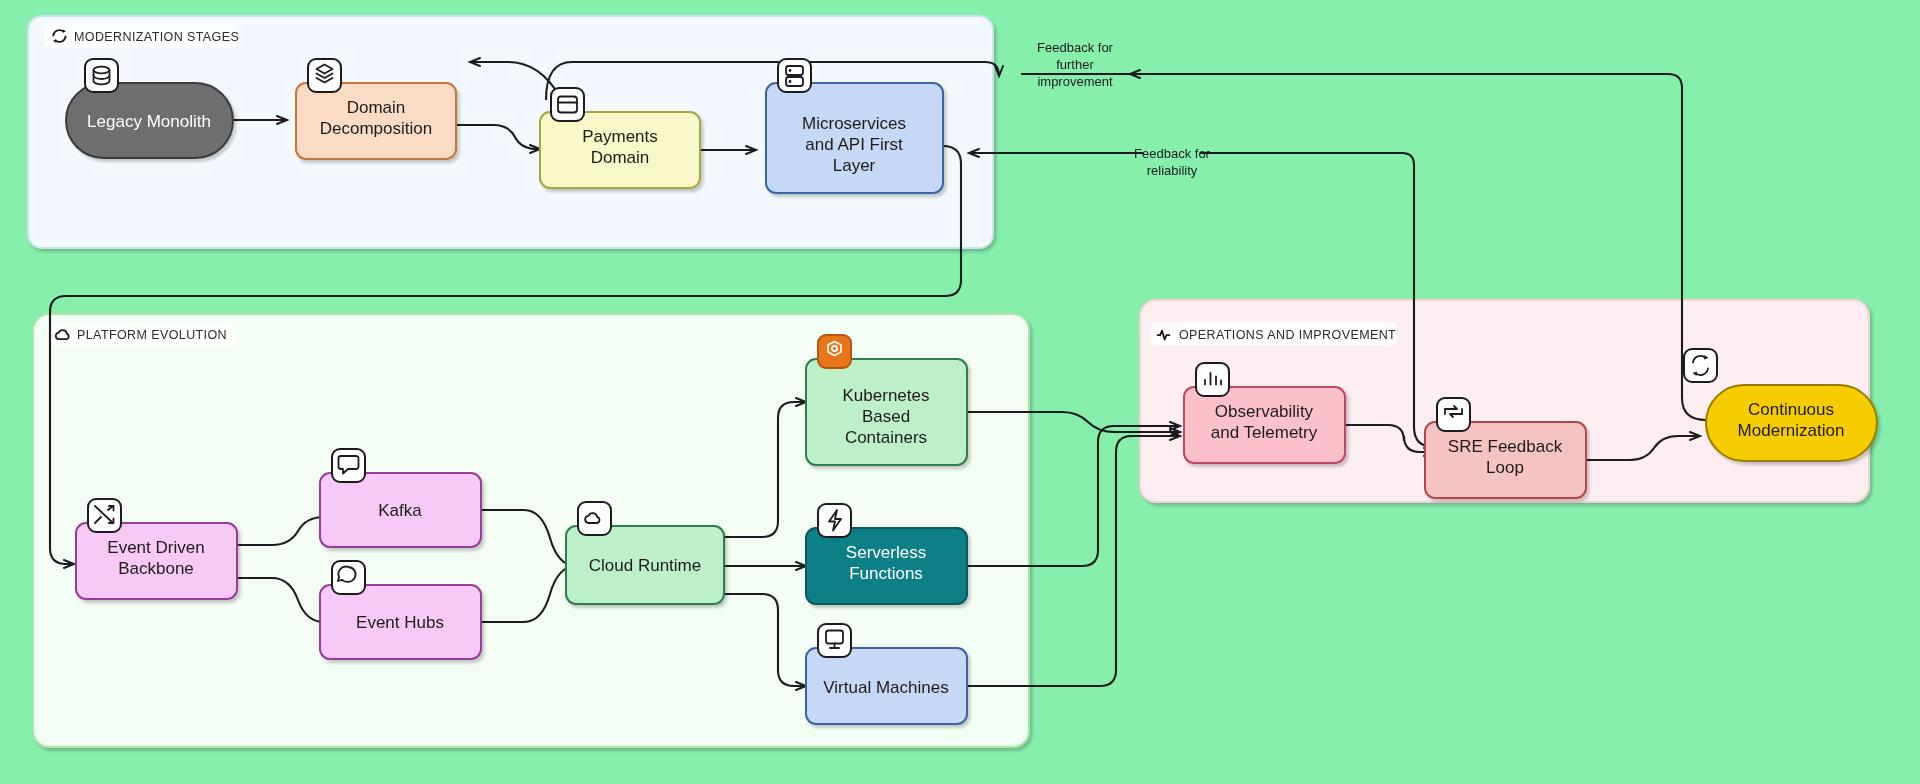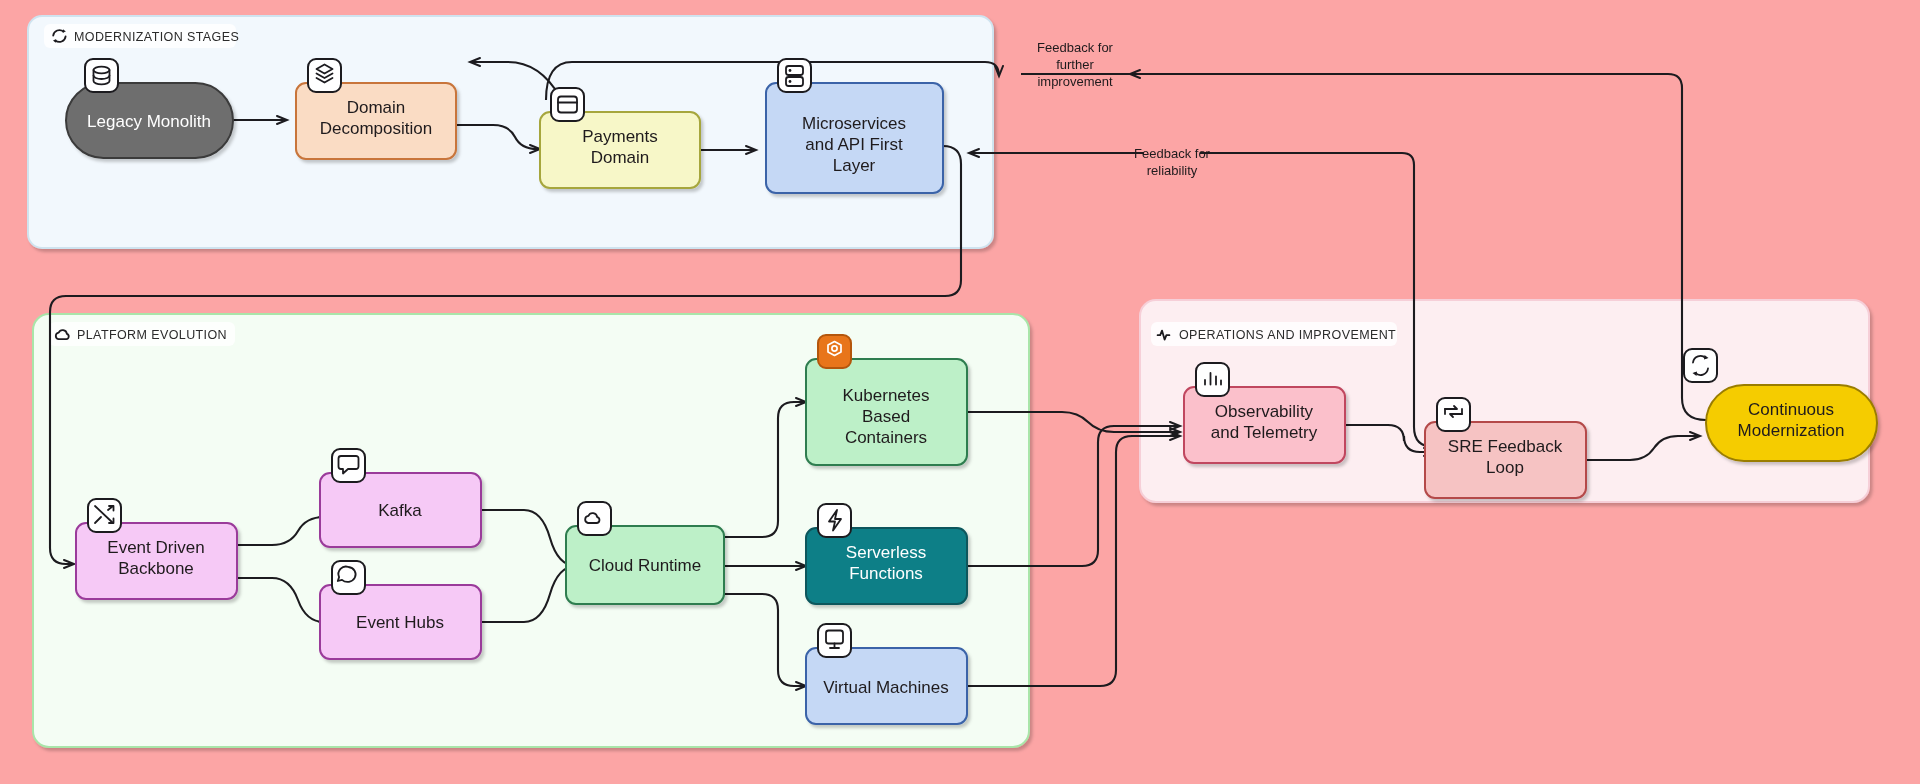--- a/index.html
+++ b/index.html
@@ -1,17 +1,17 @@
 <!DOCTYPE html>
 <html><head>
 <meta charset="utf-8">
 <style>
   html,body{margin:0;padding:0;background:#ffffff;}
   body{font-family:"Liberation Sans","DejaVu Sans",sans-serif;}
-  #stage{position:relative;width:1920px;height:784px;background:#fca5a5;overflow:hidden;}
+  #stage{position:relative;width:1920px;height:784px;background:#86efac;overflow:hidden;}
   svg{display:block;}
   .nodeLabel{font-family:"Liberation Sans","DejaVu Sans",sans-serif;font-size:17px;fill:#1f1b1d;}
   .nodeLabelLight{fill:#ffffff;}
   .groupLabel{font-family:"Liberation Sans","DejaVu Sans",sans-serif;font-size:12.5px;fill:#2b2b2b;letter-spacing:.4px;}
   .edgeLabel{font-family:"Liberation Sans","DejaVu Sans",sans-serif;font-size:13px;fill:#1f1b1d;}
   .ln{fill:none;stroke:#1c1b1f;stroke-width:2.1;}
   .icbox{fill:#ffffff;stroke:#1c1b1f;stroke-width:2;}
   .icg{fill:none;stroke:#1c1b1f;stroke-width:1.8;stroke-linecap:round;stroke-linejoin:round;}
   .icgf{fill:#1c1b1f;stroke:none;}
 </style>

